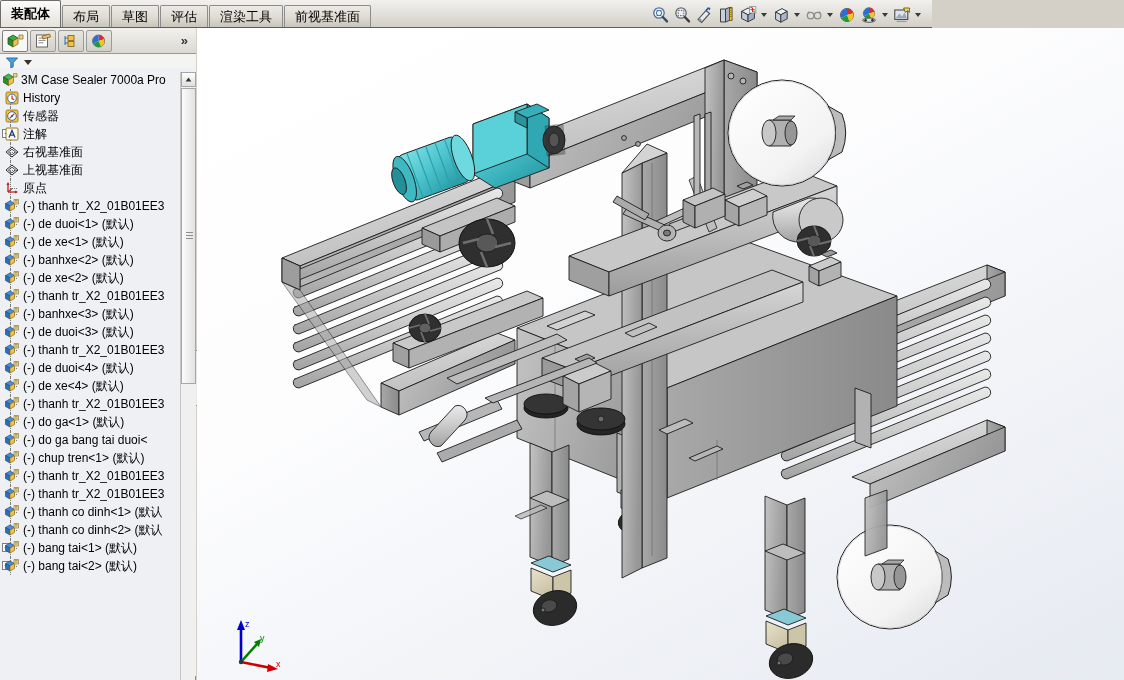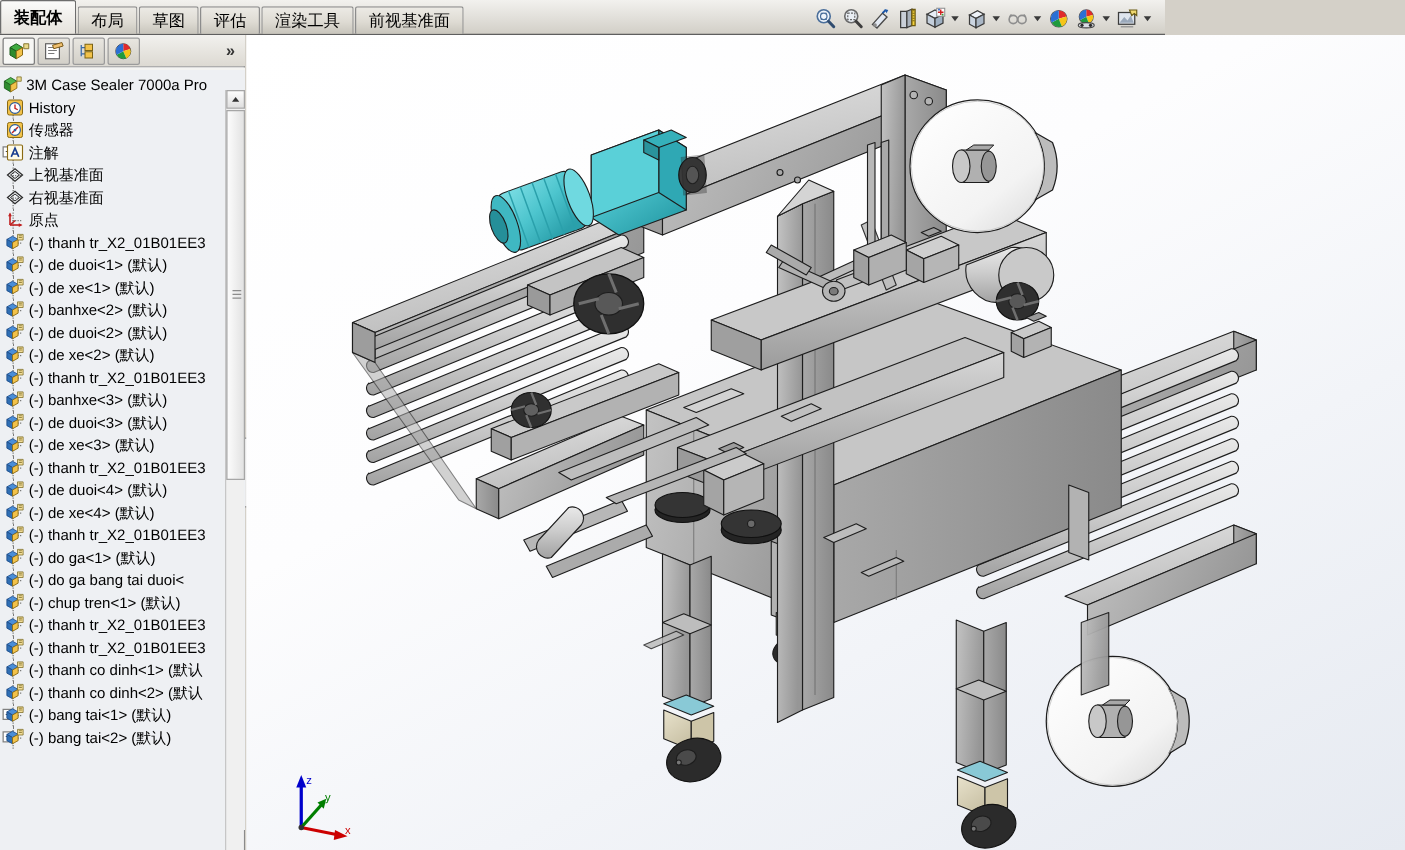--- a/index.html
+++ b/index.html
@@ -77,21 +77,21 @@
     display:flex; align-items:center; padding-left:5px;
   }
   .filter-caret {
     width:0;height:0; margin-left:5px;
     border-left:4px solid transparent;border-right:4px solid transparent;
     border-top:5px solid #333;
   }
 
   
   .tree {
-    position:absolute; left:0; top:28px; width:196px; height:608px;
+    position:absolute; left:0; top:40px; width:196px; height:608px;
     background:#eef0f3;
     overflow:hidden;
     padding-top:3px;
   }
   .node {
     position:relative; height:18px; display:flex; align-items:center;
     padding-left:3px; white-space:nowrap; font-size:12px; color:#000;
   }
   .node .ico { width:16px; height:16px; margin-right:3px; flex:0 0 16px; position:relative; }
   .node .lbl { overflow:hidden; }
@@ -367,30 +367,30 @@
             </svg></span>
           <span class="lbl">注解</span>
         </div>
         <div class="node child">
           <div class="dots"></div>
           <div class="dash"></div>
           <span class="ico"><svg width="16" height="16" viewBox="0 0 16 16">
               <path d="M2 8 L8 3 L14 8 L8 13 Z" fill="none" stroke="#2b2b2b" stroke-width="1"></path>
               <path d="M4.4 8 L8 5.2 L11.6 8 L8 10.8 Z" fill="none" stroke="#2b2b2b" stroke-width="0.8"></path>
             </svg></span>
-          <span class="lbl">上视基准面</span>
+          <span class="lbl">右视基准面</span>
         </div>
         <div class="node child">
           <div class="dots"></div>
           <div class="dash"></div>
           <span class="ico"><svg width="16" height="16" viewBox="0 0 16 16">
               <path d="M2 8 L8 3 L14 8 L8 13 Z" fill="none" stroke="#2b2b2b" stroke-width="1"></path>
               <path d="M4.4 8 L8 5.2 L11.6 8 L8 10.8 Z" fill="none" stroke="#2b2b2b" stroke-width="0.8"></path>
             </svg></span>
-          <span class="lbl">右视基准面</span>
+          <span class="lbl">上视基准面</span>
         </div>
         <div class="node child">
           <div class="dots"></div>
           <div class="dash"></div>
           <span class="ico"><svg width="16" height="16" viewBox="0 0 16 16">
               <path d="M4 12 V3" stroke="#c02020" stroke-width="1.3"></path>
               <path d="M4 2 L2.5 5 h3 Z" fill="#c02020"></path>
               <path d="M4 12 H13" stroke="#c02020" stroke-width="1.3"></path>
               <path d="M14 12 L11 10.5 v3 Z" fill="#c02020"></path>
               <path d="M4 12 L8 8.5" stroke="#c02020" stroke-width="1.1"></path>
@@ -448,32 +448,20 @@
         <div class="node child">
           <div class="dots"></div>
           <div class="dash"></div>
           <span class="ico"><svg width="16" height="16" viewBox="0 0 16 16">
               <path d="M1.5 5.5 L6 3 L10.5 5.5 L6 8 Z" fill="#4a8ed8" stroke="#1f4e8a" stroke-width="0.7"></path>
               <path d="M1.5 5.5 v5 L6 13 V8 Z" fill="#2f6fb5" stroke="#1f4e8a" stroke-width="0.7"></path>
               <path d="M10.5 5.5 v5 L6 13 V8 Z" fill="#f2c24a" stroke="#8a6a12" stroke-width="0.7"></path>
               <path d="M10 1.5 h4.5 v4.5 h-4.5z" fill="#f4de9a" stroke="#7a6a20" stroke-width="0.6"></path>
               <path d="M11 2.6 h2.5 M11 4 h2.5" stroke="#7a6a20" stroke-width="0.6"></path>
             </svg></span>
-          <span class="lbl">(-) de duoi&lt;2&gt; (默认)</span>
-        </div>
-        <div class="node child">
-          <div class="dots"></div>
-          <div class="dash"></div>
-          <span class="ico"><svg width="16" height="16" viewBox="0 0 16 16">
-              <path d="M1.5 5.5 L6 3 L10.5 5.5 L6 8 Z" fill="#4a8ed8" stroke="#1f4e8a" stroke-width="0.7"></path>
-              <path d="M1.5 5.5 v5 L6 13 V8 Z" fill="#2f6fb5" stroke="#1f4e8a" stroke-width="0.7"></path>
-              <path d="M10.5 5.5 v5 L6 13 V8 Z" fill="#f2c24a" stroke="#8a6a12" stroke-width="0.7"></path>
-              <path d="M10 1.5 h4.5 v4.5 h-4.5z" fill="#f4de9a" stroke="#7a6a20" stroke-width="0.6"></path>
-              <path d="M11 2.6 h2.5 M11 4 h2.5" stroke="#7a6a20" stroke-width="0.6"></path>
-            </svg></span>
           <span class="lbl">(-) de xe&lt;2&gt; (默认)</span>
         </div>
         <div class="node child">
           <div class="dots"></div>
           <div class="dash"></div>
           <span class="ico"><svg width="16" height="16" viewBox="0 0 16 16">
               <path d="M1.5 5.5 L6 3 L10.5 5.5 L6 8 Z" fill="#4a8ed8" stroke="#1f4e8a" stroke-width="0.7"></path>
               <path d="M1.5 5.5 v5 L6 13 V8 Z" fill="#2f6fb5" stroke="#1f4e8a" stroke-width="0.7"></path>
               <path d="M10.5 5.5 v5 L6 13 V8 Z" fill="#f2c24a" stroke="#8a6a12" stroke-width="0.7"></path>
               <path d="M10 1.5 h4.5 v4.5 h-4.5z" fill="#f4de9a" stroke="#7a6a20" stroke-width="0.6"></path>
@@ -497,32 +485,20 @@
           <div class="dots"></div>
           <div class="dash"></div>
           <span class="ico"><svg width="16" height="16" viewBox="0 0 16 16">
               <path d="M1.5 5.5 L6 3 L10.5 5.5 L6 8 Z" fill="#4a8ed8" stroke="#1f4e8a" stroke-width="0.7"></path>
               <path d="M1.5 5.5 v5 L6 13 V8 Z" fill="#2f6fb5" stroke="#1f4e8a" stroke-width="0.7"></path>
               <path d="M10.5 5.5 v5 L6 13 V8 Z" fill="#f2c24a" stroke="#8a6a12" stroke-width="0.7"></path>
               <path d="M10 1.5 h4.5 v4.5 h-4.5z" fill="#f4de9a" stroke="#7a6a20" stroke-width="0.6"></path>
               <path d="M11 2.6 h2.5 M11 4 h2.5" stroke="#7a6a20" stroke-width="0.6"></path>
             </svg></span>
           <span class="lbl">(-) de duoi&lt;3&gt; (默认)</span>
-        </div>
-        <div class="node child">
-          <div class="dots"></div>
-          <div class="dash"></div>
-          <span class="ico"><svg width="16" height="16" viewBox="0 0 16 16">
-              <path d="M1.5 5.5 L6 3 L10.5 5.5 L6 8 Z" fill="#4a8ed8" stroke="#1f4e8a" stroke-width="0.7"></path>
-              <path d="M1.5 5.5 v5 L6 13 V8 Z" fill="#2f6fb5" stroke="#1f4e8a" stroke-width="0.7"></path>
-              <path d="M10.5 5.5 v5 L6 13 V8 Z" fill="#f2c24a" stroke="#8a6a12" stroke-width="0.7"></path>
-              <path d="M10 1.5 h4.5 v4.5 h-4.5z" fill="#f4de9a" stroke="#7a6a20" stroke-width="0.6"></path>
-              <path d="M11 2.6 h2.5 M11 4 h2.5" stroke="#7a6a20" stroke-width="0.6"></path>
-            </svg></span>
-          <span class="lbl">(-) de xe&lt;3&gt; (默认)</span>
         </div>
         <div class="node child">
           <div class="dots"></div>
           <div class="dash"></div>
           <span class="ico"><svg width="16" height="16" viewBox="0 0 16 16">
               <path d="M1.5 5.5 L6 3 L10.5 5.5 L6 8 Z" fill="#4a8ed8" stroke="#1f4e8a" stroke-width="0.7"></path>
               <path d="M1.5 5.5 v5 L6 13 V8 Z" fill="#2f6fb5" stroke="#1f4e8a" stroke-width="0.7"></path>
               <path d="M10.5 5.5 v5 L6 13 V8 Z" fill="#f2c24a" stroke="#8a6a12" stroke-width="0.7"></path>
               <path d="M10 1.5 h4.5 v4.5 h-4.5z" fill="#f4de9a" stroke="#7a6a20" stroke-width="0.6"></path>
               <path d="M11 2.6 h2.5 M11 4 h2.5" stroke="#7a6a20" stroke-width="0.6"></path>

